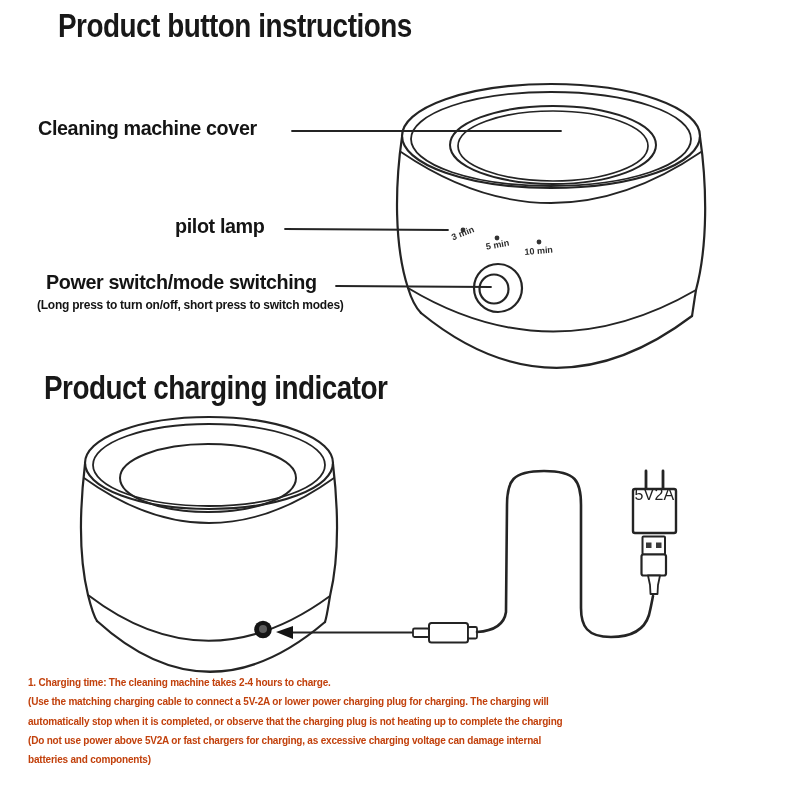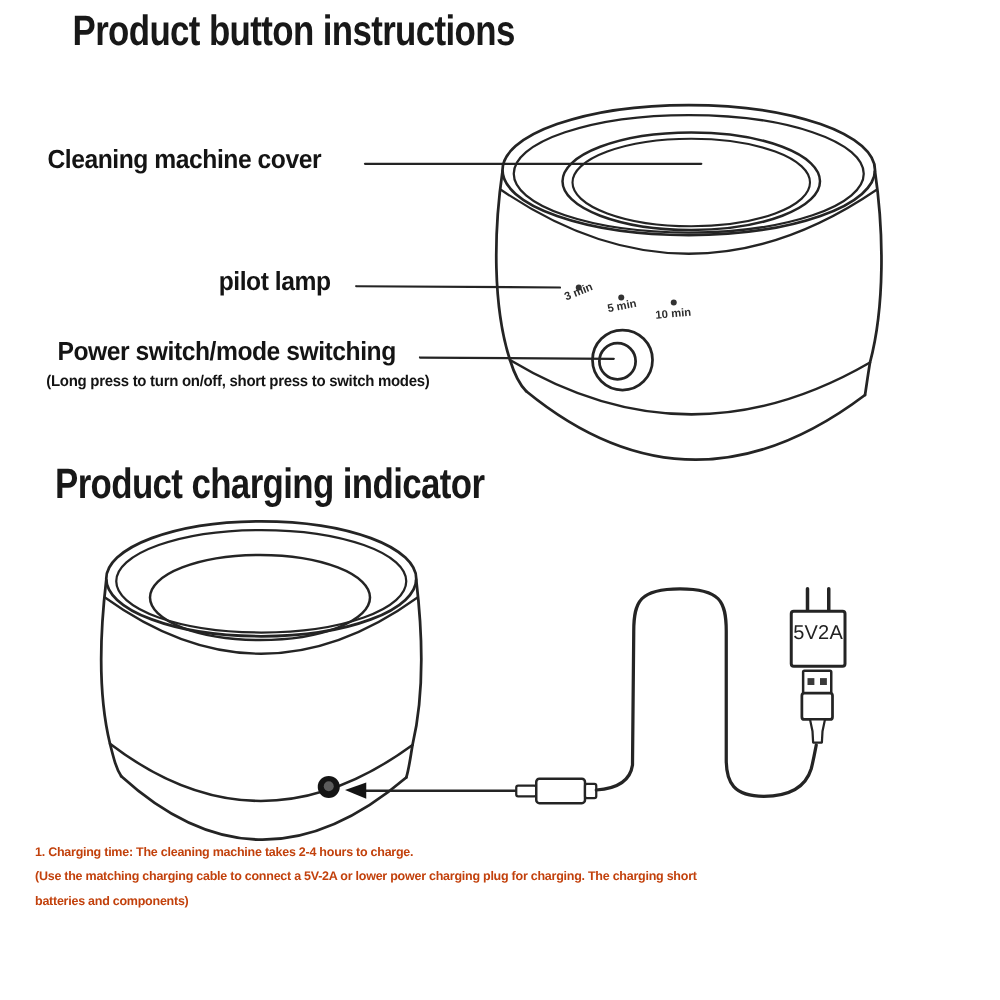--- a/index.html
+++ b/index.html
@@ -10,21 +10,21 @@
            transform:scaleX(0.82);transform-origin:left top;color:#181818;}
   .lbl{position:absolute;font-weight:700;font-size:21px;letter-spacing:-0.4px;white-space:nowrap;
        transform:scaleX(0.94);transform-origin:left top;color:#141414;}
   .lbl-sub{position:absolute;font-weight:700;font-size:12.5px;letter-spacing:-0.25px;white-space:nowrap;
            transform:scaleX(0.96);transform-origin:left top;color:#141414;}
   .min-lbl{position:absolute;font-size:9px;font-weight:600;color:#2d2d2d;white-space:nowrap;
            transform-origin:left top;}
   .min-1{left:450px;top:233px;transform:rotate(-22deg);}
   .min-2{left:485px;top:242px;transform:rotate(-11deg);}
   .min-3{left:524px;top:247px;transform:rotate(-5deg);}
-  .adapter-lbl{position:absolute;left:633px;top:498px;width:43px;text-align:center;
+  .adapter-lbl{position:absolute;left:633px;top:486px;width:43px;text-align:center;
                font-size:16px;font-weight:400;color:#222;letter-spacing:0.2px;}
   .notes{position:absolute;left:28px;top:673px;}
   .notes div{font-size:10px;font-weight:700;letter-spacing:-0.2px;line-height:19.3px;
              white-space:nowrap;color:#c2410c;}
 </style>
 </head>
 <body>
 
 <div class="canvas">
 
@@ -114,17 +114,19 @@
   <div class="min-lbl min-1">3 min</div>
   <div class="min-lbl min-2">5 min</div>
   <div class="min-lbl min-3">10 min</div>
 
   <div class="h-title" style="left:44px;top:368px;">Product charging indicator</div>
 
   <div class="adapter-lbl">5V2A</div>
 
   <div class="notes">
     <div>1. Charging time: The cleaning machine takes 2-4 hours to charge.</div>
-    <div>(Use the matching charging cable to connect a 5V-2A or lower power charging plug for charging. The charging short</div>
+    <div>(Use the matching charging cable to connect a 5V-2A or lower power charging plug for charging. The charging will</div>
+    <div>automatically stop when it is completed, or observe that the charging plug is not heating up to complete the charging</div>
+    <div>(Do not use power above 5V2A or fast chargers for charging, as excessive charging voltage can damage internal</div>
     <div>batteries and components)</div>
   </div>
 
 </div>
 
 </body></html>

